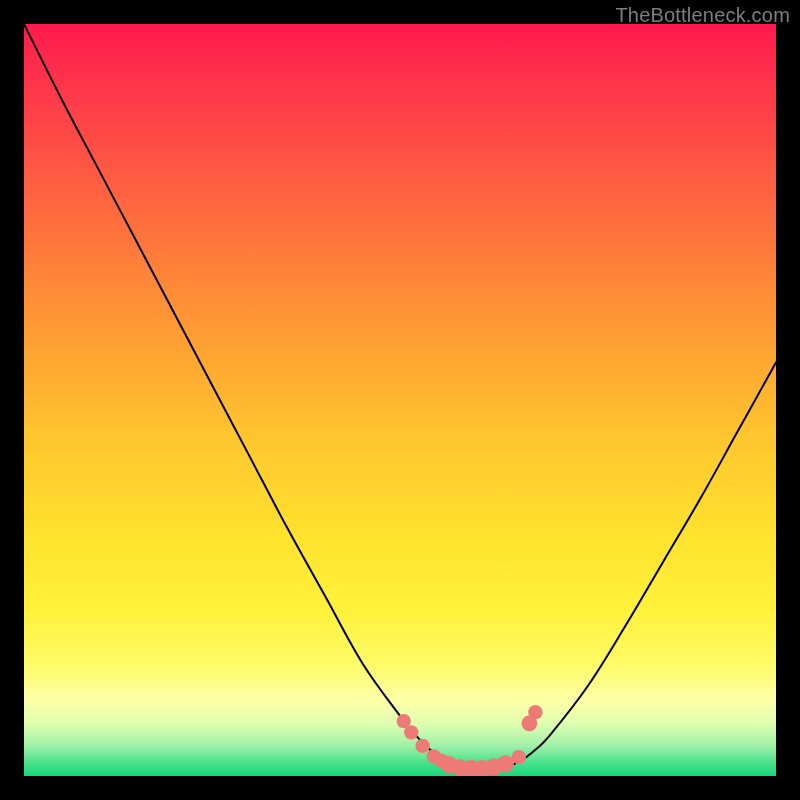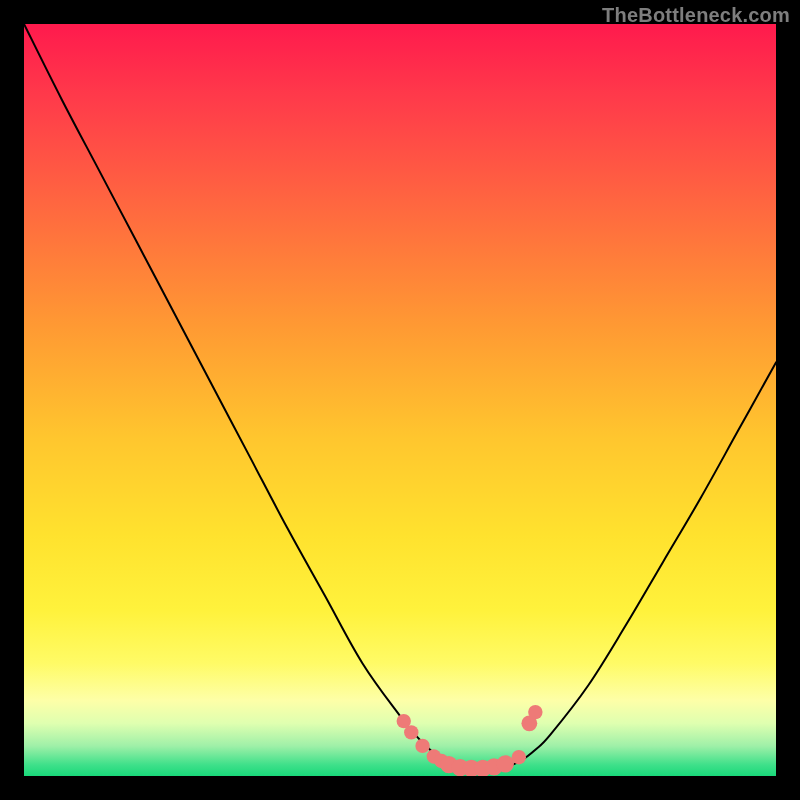--- a/index.html
+++ b/index.html
@@ -56,21 +56,21 @@
     top: 0;
     width: 752px;
     height: 752px;
   }
   .watermark {
     position: absolute;
     top: 4px;
     right: 10px;
     color: #7e7e7e;
     font-size: 20px;
-    font-weight: 700;
+    font-weight: 400;
     letter-spacing: 0.2px;
     user-select: none;
   }
 </style>
 </head>
 <body>
 
 <div class="frame">
   <div class="plot-area">
     <div class="gradient-bg"></div>

